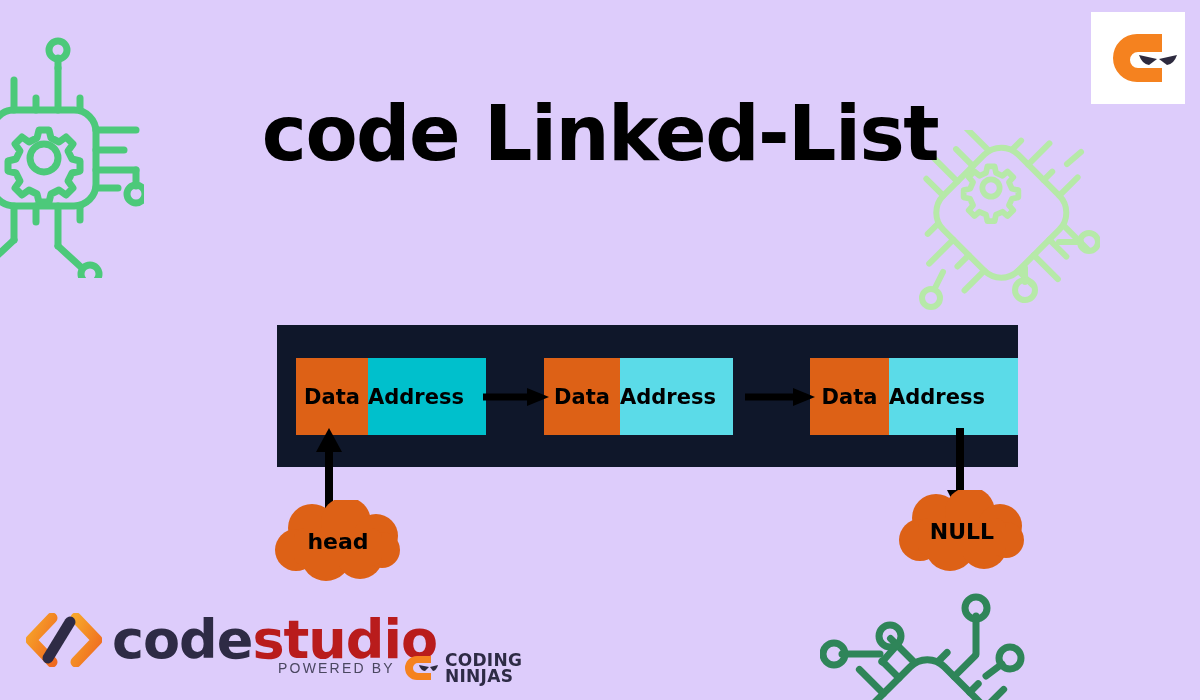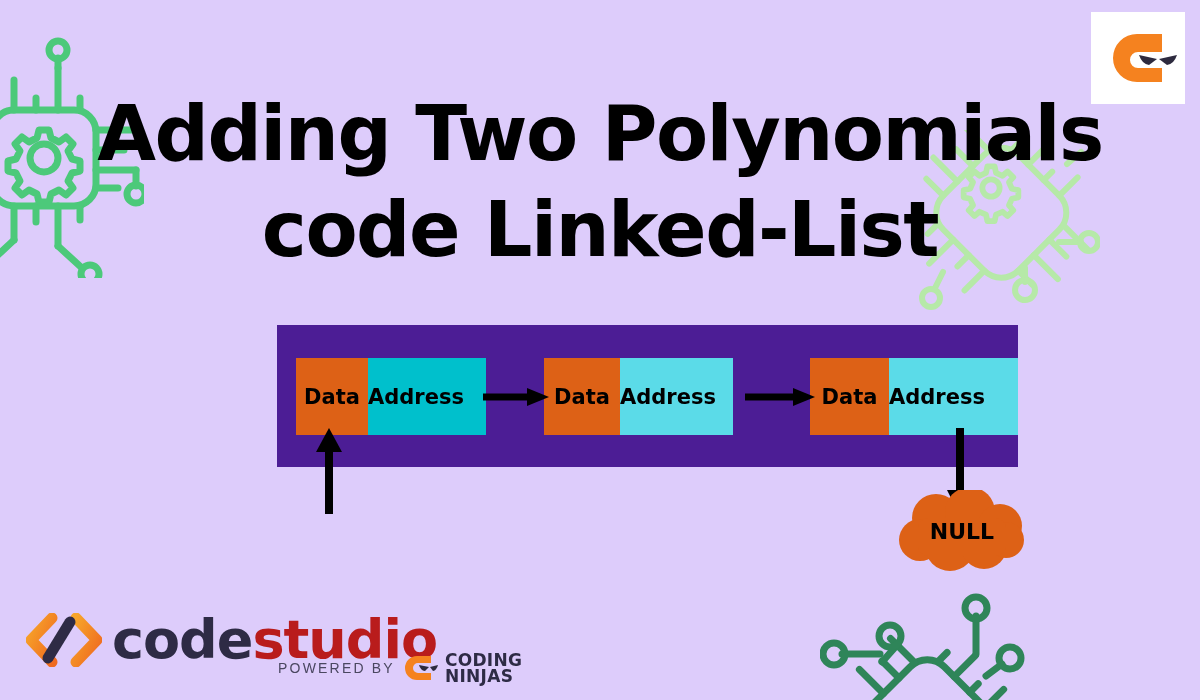--- a/index.html
+++ b/index.html
@@ -59,21 +59,21 @@
     white-space: nowrap;
   }
 
   
   .ll-panel {
     position: absolute;
     left: 277px;
     top: 325px;
     width: 741px;
     height: 142px;
-    background: #4c1d95;
+    background: #0f172a;
   }
   .ll-row {
     position: absolute;
     left: 0;
     top: 0;
     width: 741px;
     height: 142px;
   }
   .node {
     position: absolute;
@@ -284,21 +284,20 @@
 
   <div class="ninja-badge">
     <svg viewBox="0 0 94 92" width="94" height="92">
       <path d="M71 22 H46 a24 24 0 0 0 0 48 H71 V56 H47 a8 8 0 0 1 0 -16 H71 Z" fill="#f5821f"></path>
       <path d="M48 43 L66 47 L58 53 Q51 52 48 43 Z" fill="#2d2a3e"></path>
       <path d="M86 43 L68 47 L76 53 Q83 52 86 43 Z" fill="#2d2a3e"></path>
     </svg>
   </div>
 
   <div class="title-block">
-    <div class="title-line">Adding Two Polynomials</div>
     <div class="title-line">code Linked-List</div>
   </div>
 
   <div class="ll-panel">
     <div class="ll-row">
 
       <div class="node node-1">
         <div class="node-data">
           <span class="cell-label">Data</span>
         </div>
@@ -349,20 +348,35 @@
     </svg>
   </div>
 
   <div class="arrow-v-down">
     <svg viewBox="0 0 36 88" width="36" height="88">
       <rect x="13" y="0" width="8" height="68" fill="#000000"></rect>
       <path d="M17 88 L30 62 L4 62 Z" fill="#000000"></path>
     </svg>
   </div>
 
+  <div class="cloud cloud-head">
+    <svg viewBox="0 0 128 82" width="128" height="82">
+      <g fill="#dd6116">
+        <circle cx="38" cy="28" r="24"></circle>
+        <circle cx="72" cy="22" r="25"></circle>
+        <circle cx="102" cy="36" r="22"></circle>
+        <circle cx="22" cy="50" r="21"></circle>
+        <circle cx="52" cy="56" r="25"></circle>
+        <circle cx="86" cy="56" r="23"></circle>
+        <circle cx="108" cy="50" r="18"></circle>
+        <rect x="20" y="28" width="88" height="38" rx="10"></rect>
+      </g>
+    </svg>
+    <div class="cloud-text">head</div>
+  </div>
 
   <div class="cloud cloud-null">
     <svg viewBox="0 0 128 82" width="128" height="82">
       <g fill="#dd6116">
         <circle cx="38" cy="28" r="24"></circle>
         <circle cx="72" cy="22" r="25"></circle>
         <circle cx="102" cy="36" r="22"></circle>
         <circle cx="22" cy="50" r="21"></circle>
         <circle cx="52" cy="56" r="25"></circle>
         <circle cx="86" cy="56" r="23"></circle>

